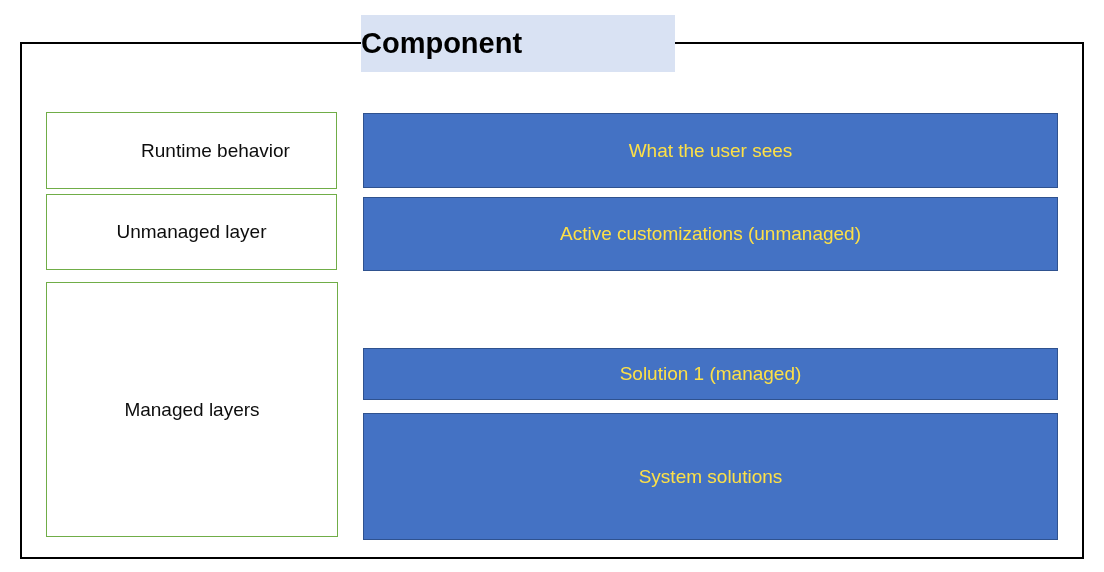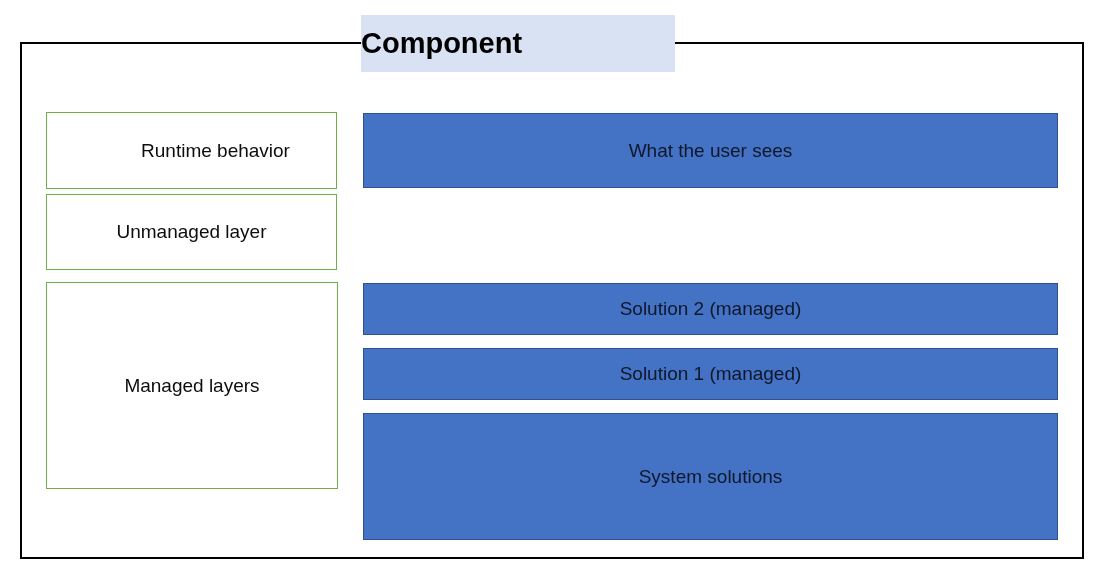--- a/index.html
+++ b/index.html
@@ -48,31 +48,31 @@
     display: flex;
     align-items: center;
     justify-content: center;
     font-size: 19px;
     color: #0d0d0d;
     z-index: 1;
     box-sizing: border-box;
   }
   .green-runtime   { left: 46px; top: 112px; width: 291px; height: 77px; padding-left: 48px; }
   .green-unmanaged { left: 46px; top: 194px; width: 291px; height: 76px; }
-  .green-managed   { left: 46px; top: 282px; width: 292px; height: 207px; }
+  .green-managed   { left: 46px; top: 282px; width: 292px; height: 255px; }
 
   .blue-box {
     position: absolute;
     background: #4472C4;
     border: 1px solid #2F528F;
     display: flex;
     align-items: center;
     justify-content: center;
     font-size: 19px;
-    color: #0f172a;
+    color: #fde047;
     z-index: 1;
     box-sizing: border-box;
   }
   .blue-user-sees  { left: 363px; top: 113px; width: 695px; height: 75px; }
   .blue-active     { left: 363px; top: 197px; width: 695px; height: 74px; }
   .blue-solution2  { left: 363px; top: 283px; width: 695px; height: 52px; }
   .blue-solution1  { left: 363px; top: 348px; width: 695px; height: 52px; }
   .blue-system     { left: 363px; top: 413px; width: 695px; height: 127px; }
 </style>
 </head>
@@ -95,24 +95,24 @@
   </div>
 
   <div class="green-box green-managed">
     <span>Managed layers</span>
   </div>
 
   <div class="blue-box blue-user-sees">
     <span>What the user sees</span>
   </div>
 
+  <div class="blue-box blue-active">
+    <span>Active customizations (unmanaged)</span>
+  </div>
 
-  <div class="blue-box blue-solution2">
-    <span>Solution 2 (managed)</span>
-  </div>
 
   <div class="blue-box blue-solution1">
     <span>Solution 1 (managed)</span>
   </div>
 
   <div class="blue-box blue-system">
     <span>System solutions</span>
   </div>
 
 </div>

